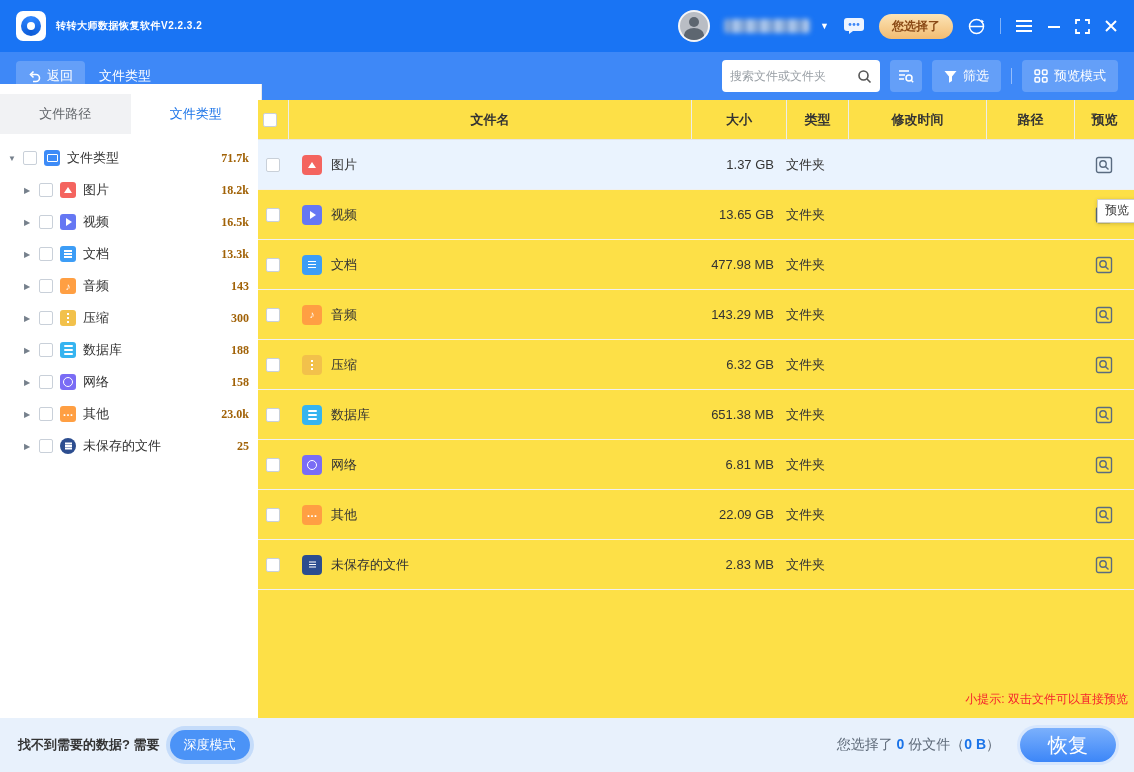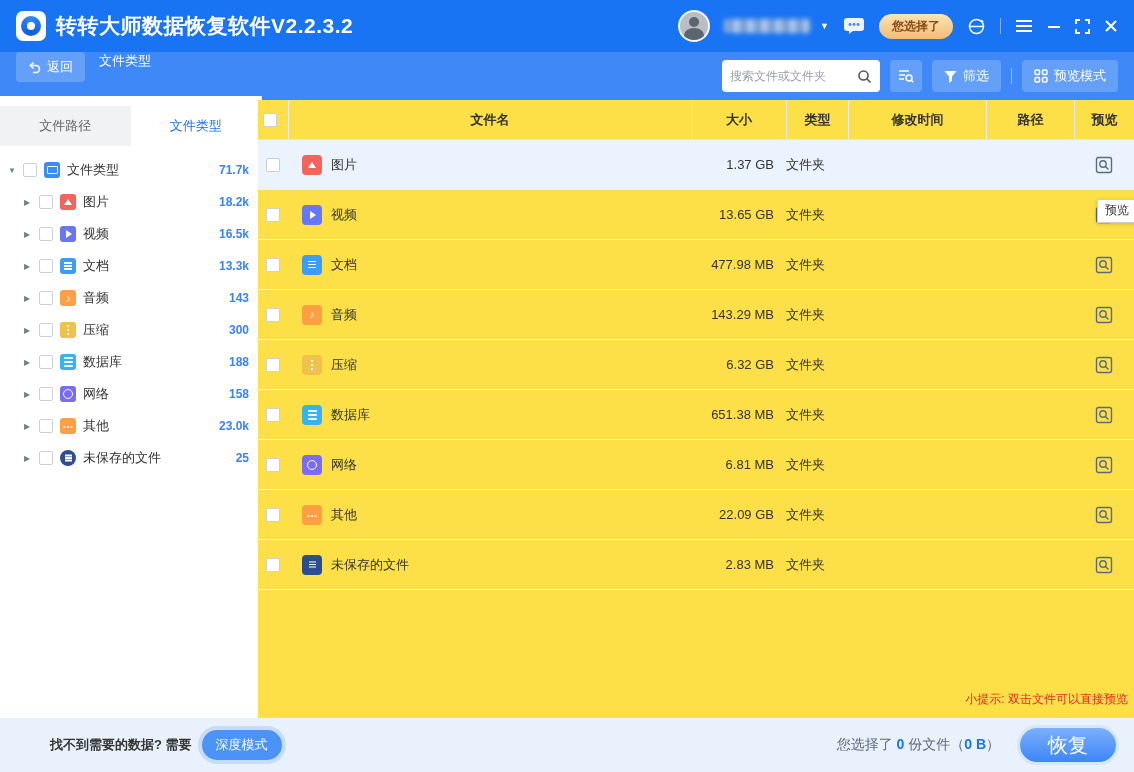--- a/index.html
+++ b/index.html
@@ -4,57 +4,57 @@
 <style>
   *{margin:0;padding:0;box-sizing:border-box;}
   html,body{width:1134px;height:772px;}
   body{font-family:"Liberation Sans","DejaVu Sans",sans-serif;position:relative;background:#fff;overflow:hidden;font-size:13px;color:#333;}
 
   
   .titlebar{position:absolute;top:0;left:0;right:0;height:52px;background:#1974f4;display:flex;align-items:center;padding:0 16px;gap:10px;}
   .logo{width:30px;height:30px;border-radius:7px;background:#fff;display:flex;align-items:center;justify-content:center;flex:none;}
   .logo i{display:block;width:20px;height:20px;border-radius:50%;background:conic-gradient(#2f86ff,#0d5cd8,#2f86ff);position:relative;}
   .logo i::after{content:"";position:absolute;left:6px;top:6px;width:8px;height:8px;border-radius:50%;background:#fff;}
-  .app-title{color:#fff;font-size:21px;font-weight:bold;letter-spacing:.5px;}
+  .app-title{color:#fff;font-size:10px;font-weight:bold;letter-spacing:.5px;}
   .tb-right{margin-left:auto;display:flex;align-items:center;gap:14px;}
   .avatar{width:32px;height:32px;border-radius:50%;background:#b9bdc4;border:2px solid rgba(255,255,255,.85);position:relative;overflow:hidden;flex:none;}
   .avatar::before{content:"";position:absolute;left:9px;top:5px;width:10px;height:10px;border-radius:50%;background:#5d6particular:#5d6670;background:#5d6670;}
   .avatar::after{content:"";position:absolute;left:4px;top:16px;width:20px;height:14px;border-radius:50% 50% 0 0;background:#5d6670;}
   .uname{width:86px;height:14px;border-radius:3px;background:repeating-linear-gradient(90deg,#8fb0dd 0 5px,#6a93cf 5px 9px,#b3cdf0 9px 14px);filter:blur(2.5px);}
   .caret{color:#fff;font-size:9px;margin-left:-4px;}
   .upg-btn{height:25px;border-radius:13px;padding:0 13px;display:flex;align-items:center;background:linear-gradient(180deg,#fce4b6,#f2bc72);color:#8a4a16;font-size:12px;font-weight:bold;}
   .tb-sep{width:1px;height:16px;background:rgba(255,255,255,.45);}
   .tb-ic{display:flex;align-items:center;justify-content:center;}
 
   
-  .toolbar{position:absolute;top:52px;left:0;right:0;height:48px;background:#3e88f7;display:flex;padding:0 16px;gap:14px;}
+  .toolbar{position:absolute;top:52px;left:0;right:0;height:48px;background:#3e88f7;display:flex;align-items:center;padding:0 16px;gap:14px;}
   .btn-ghost{background:rgba(255,255,255,.2);border-radius:4px;height:30px;display:flex;align-items:center;gap:6px;padding:0 12px;color:#fff;font-size:13px;}
   .crumb{color:#fff;font-size:13px;}
   .tbar-right{margin-left:auto;display:flex;align-items:center;gap:10px;}
   .search-wrap{width:158px;height:32px;background:#fff;border-radius:4px;display:flex;align-items:center;padding:0 8px;}
   .search-wrap input{border:0;outline:0;flex:1;min-width:0;font-size:12px;color:#333;font-family:inherit;background:transparent;}
   .search-wrap input::placeholder{color:#9aa0a6;}
   .sq-btn{width:32px;height:32px;background:rgba(255,255,255,.2);border-radius:4px;display:flex;align-items:center;justify-content:center;}
   .btn-ghost.h32{height:32px;}
 
   
-  .sidebar{position:absolute;top:96px;left:0;width:262px;bottom:54px;background:#fff;border-right:1px solid #e9e9e9;}
+  .sidebar{position:absolute;top:84px;left:0;width:262px;bottom:54px;background:#fff;border-right:1px solid #e9e9e9;}
   .side-tabs{display:flex;height:40px;margin-top:10px;}
   .side-tab{flex:1;display:flex;align-items:center;justify-content:center;font-size:13px;}
   .side-tab.inactive{background:#f1f2f4;color:#5f6368;}
   .side-tab.active{background:#fff;color:#1a73e8;}
   .tree{padding-top:8px;}
   .tree-item{height:32px;display:flex;align-items:center;padding-right:12px;}
   .lvl0{padding-left:8px;}
   .lvl1{padding-left:24px;}
   .arrow{width:15px;color:#76808c;font-size:8px;flex:none;}
   .cb{width:14px;height:14px;border:1px solid #c9d0d9;border-radius:2px;background:#fff;margin-right:7px;flex:none;}
   .fico{width:16px;height:16px;border-radius:3px;margin-right:7px;display:inline-flex;align-items:center;justify-content:center;color:#fff;flex:none;position:relative;}
   .tlabel{flex:1;font-size:13px;color:#333;white-space:nowrap;overflow:hidden;}
-  .tcount{font-weight:bold;font-size:12px;color:#3b82f6;}
+  .tcount{font-weight:bold;font-size:12px;color:#a16207;font-family:Liberation Serif, serif;}
 
   
   .computer-icon{background:#3d8bf7;}
   .computer-icon::before{content:"";width:9px;height:6px;border:1.5px solid #fff;border-radius:1px;}
   .image-icon{background:#f4645f;}
   .image-icon::before{content:"";width:0;height:0;border-left:4px solid transparent;border-right:4px solid transparent;border-bottom:6px solid #fff;}
   .video-icon{background:#6577f3;}
   .video-icon::before{content:"";width:0;height:0;border-top:4px solid transparent;border-bottom:4px solid transparent;border-left:6px solid #fff;margin-left:2px;}
   .doc-icon{background:#3d9df6;}
   .doc-icon::before{content:"";width:8px;height:1.5px;background:#fff;box-shadow:0 3px 0 #fff,0 -3px 0 #fff;}
@@ -93,21 +93,21 @@
   .col-type{width:62px;flex:none;font-size:13px;color:#333;}
   .col-mtime{width:138px;flex:none;}
   .col-path{width:88px;flex:none;}
   .col-prev{width:60px;flex:none;display:flex;justify-content:center;}
   .preview-btn{display:flex;align-items:center;justify-content:center;cursor:pointer;}
   .tooltip{position:absolute;top:99px;right:-6px;background:#fff;border:1px solid #cfcfcf;box-shadow:0 1px 4px rgba(0,0,0,.18);padding:2px 10px 3px 7px;font-size:12px;color:#333;z-index:5;}
   .tip-red{position:absolute;right:6px;bottom:10px;color:#f5222d;font-size:12px;}
 
   
   .footer{position:absolute;left:0;right:0;bottom:0;height:54px;background:#e8f1fc;display:flex;align-items:center;padding:0 18px;}
-  .foot-left{display:flex;align-items:center;font-size:13px;color:#333;font-weight:bold;margin-left:32px;}
+  .foot-left{display:flex;align-items:center;font-size:13px;color:#333;font-weight:bold;}
   .deep-btn{background:#4b93f7;color:#fff;font-weight:normal;border-radius:15px;padding:6px 14px;font-size:13px;box-shadow:0 0 0 4px rgba(75,147,247,.22);margin-left:10px;cursor:pointer;}
   .foot-right{margin-left:auto;display:flex;align-items:center;}
   .sel-text{font-size:14px;color:#5f6b7a;}
   .sel-num{color:#1a73e8;font-weight:bold;}
   .recover-btn{width:96px;height:34px;border-radius:17px;background:linear-gradient(180deg,#7bb0fc,#3c86f8);color:#fff;display:flex;align-items:center;justify-content:center;font-size:20px;box-shadow:0 0 0 3px #d6e6fd;margin-left:20px;cursor:pointer;}
 
   svg{display:block;}
 </style>
 </head>
 <body>

